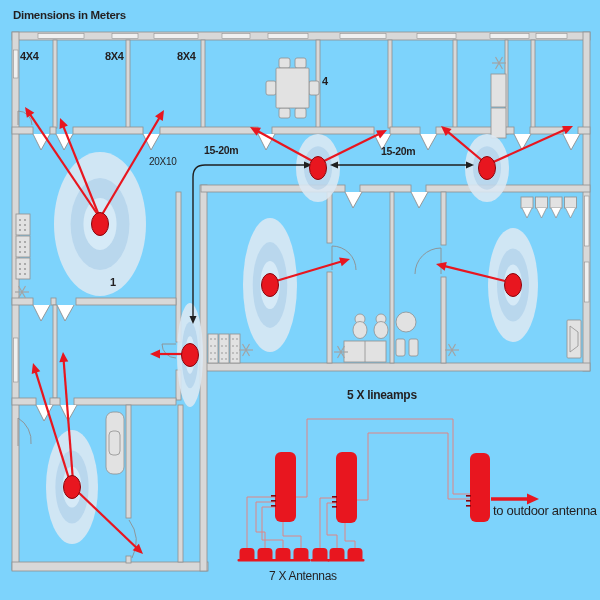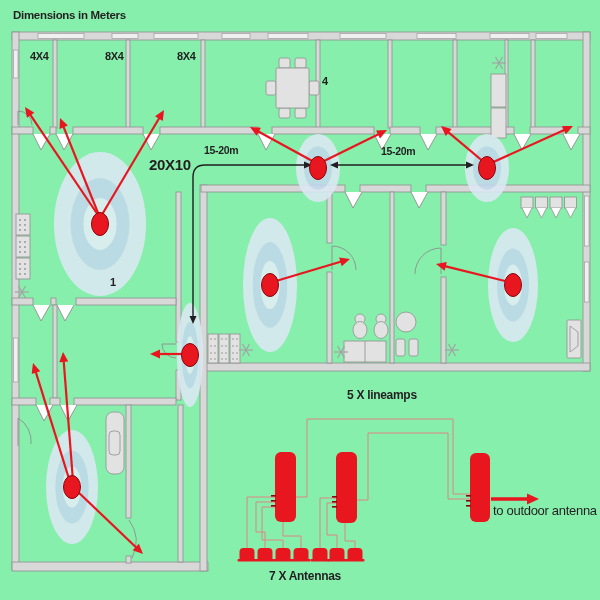--- a/index.html
+++ b/index.html
@@ -1,33 +1,33 @@
 <!DOCTYPE html>
 <html><head>
 <meta charset="utf-8">
 <style>
   html,body{margin:0;padding:0;background:#fff}
-  #stage{position:relative;width:600px;height:600px;background:#86efac;overflow:hidden;
+  #stage{position:relative;width:600px;height:600px;background:#7dd3fc;overflow:hidden;
          font-family:"Liberation Sans",sans-serif}
   #plan{position:absolute;left:0;top:0}
   .lbl{position:absolute;color:#231f20;white-space:nowrap;letter-spacing:-0.3px;
        font-family:"Liberation Sans",sans-serif}
   #lbl-title{left:13px;top:9px;font-size:11.5px;font-weight:600}
-  #lbl-4x4{left:30px;top:50px;font-size:11px;font-weight:600}
+  #lbl-4x4{left:20px;top:50px;font-size:11px;font-weight:600}
   #lbl-8x4a{left:105px;top:50px;font-size:11px;font-weight:600}
   #lbl-8x4b{left:177px;top:50px;font-size:11px;font-weight:600}
   #lbl-4{left:322px;top:75px;font-size:11px;font-weight:600}
   #lbl-1{left:110px;top:276px;font-size:11px;font-weight:600}
-  #lbl-20x10{left:149px;top:156px;font-size:15px;font-weight:700}
+  #lbl-20x10{left:149px;top:156px;font-size:10px;font-weight:400}
   #lbl-15a{left:204px;top:144px;font-size:10.5px;font-weight:600}
   #lbl-15b{left:381px;top:145px;font-size:10.5px;font-weight:600}
   #lbl-lineamps{left:347px;top:388px;font-size:12px;font-weight:600}
   #lbl-repeater{left:464px;top:422px;font-size:12px;font-weight:600}
   #lbl-outdoor{left:493px;top:503px;font-size:13px;font-weight:400}
-  #lbl-7ant{left:269px;top:569px;font-size:12px;font-weight:700}
+  #lbl-7ant{left:269px;top:569px;font-size:12px;font-weight:400}
 </style>
 </head>
 <body>
 
 <div id="stage">
   <svg id="plan" width="600" height="600" viewBox="0 0 600 600">
       <g>
         <rect x="12" y="32" width="578" height="8" fill="#d8d8d8" stroke="#8f8f8f" stroke-width="0.8"></rect>
         <rect x="12" y="32" width="7" height="538" fill="#d8d8d8" stroke="#8f8f8f" stroke-width="0.8"></rect>
         <rect x="583" y="32" width="7" height="339" fill="#d8d8d8" stroke="#8f8f8f" stroke-width="0.8"></rect>

